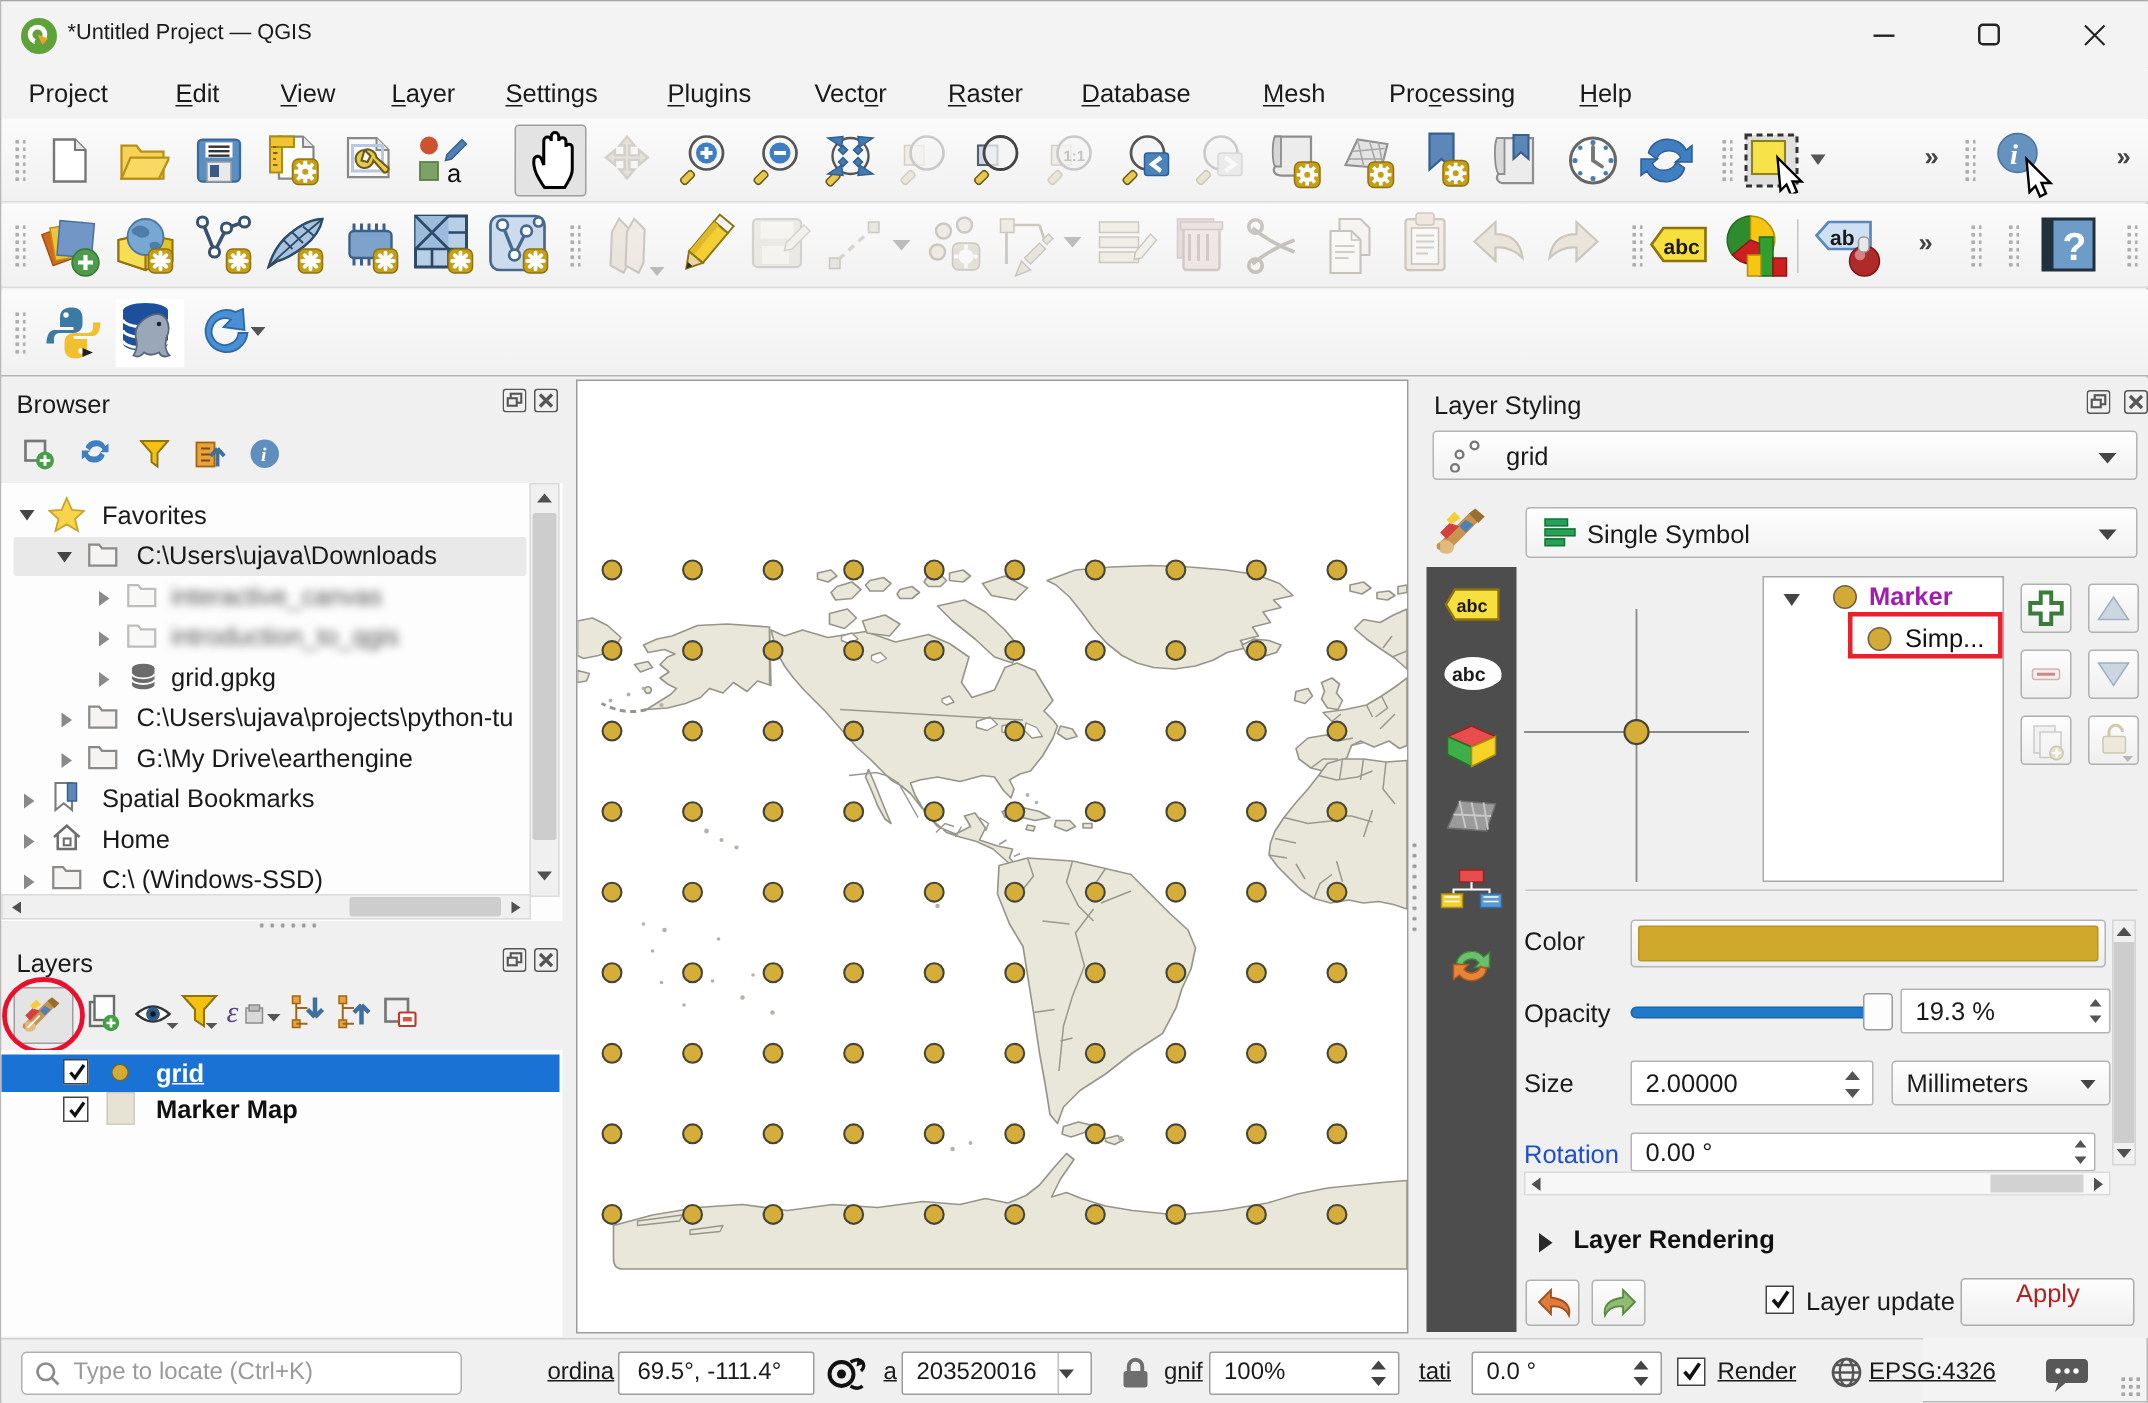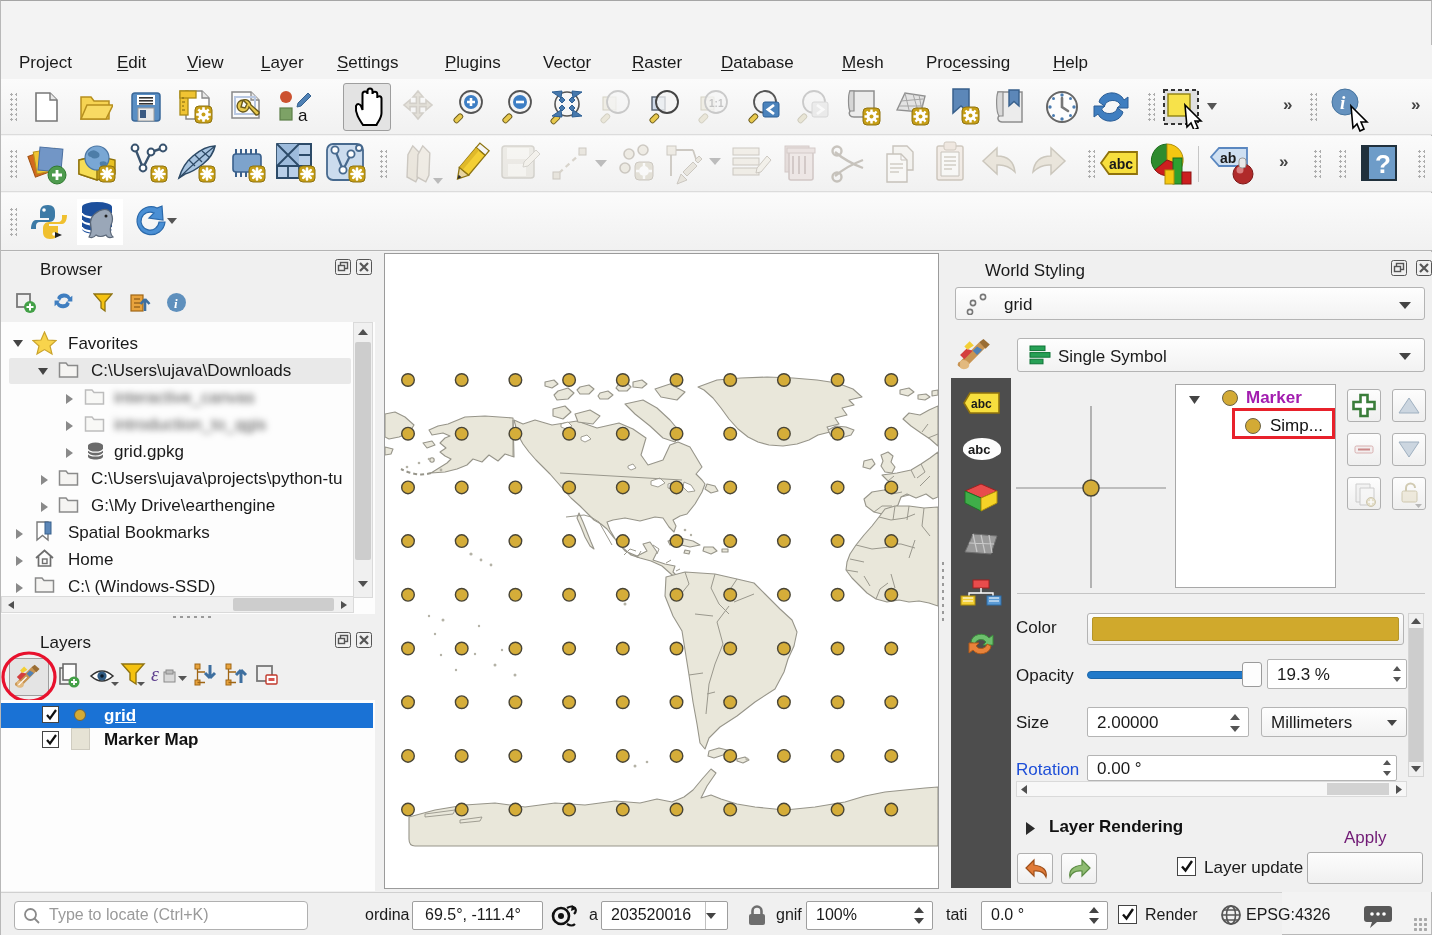--- a/index.html
+++ b/index.html
@@ -21,40 +21,59 @@
 #tb3 { top:192px; height:58px; border-bottom:1px solid #b3b3b3; }
 .grip { position:absolute; width:8px; height:30px;
   background-image:radial-gradient(circle,#adadad 1.3px,transparent 1.4px);
   background-size:5px 5px; background-position:0 0; }
 .icon { position:absolute; }
 .chev { position:absolute; font-size:17px; font-weight:bold; color:#444; letter-spacing:-2px; }
 .drop { position:absolute; width:0; height:0; border-left:5px solid transparent; border-right:5px solid transparent; border-top:6px solid #555; }
 
 #main { position:absolute; left:0; top:251px; width:1432px; height:640px; background:#f0f0f0; }
 
-.ptitle { position:absolute; font-size:17px; color:#1a1a1a;margin-left:29px; }
+.ptitle { position:absolute; font-size:17px; color:#1a1a1a; }
 
 #canvas { position:absolute; left:383px; top:1px; width:555px; height:636px; background:#ffffff; border:1px solid #9b9b9b; }
 
 #styling { position:absolute; left:944px; top:0; width:488px; height:640px; background:#f0f0f0; }
 .combo { position:absolute; background:linear-gradient(#fefefe,#f2f2f2); border:1px solid #b4b4b4; border-radius:3px; }
 .whitebox { position:absolute; background:#fff; border:1px solid #b4b4b4; }
 .spin { position:absolute; background:#fff; border:1px solid #b4b4b4; border-radius:2px; }
 
 #status { position:absolute; left:0; top:891px; width:1281px; height:44px; background:#f0f0f0; border-top:1px solid #d0d0d0; font-size:16px; color:#1a1a1a; }
-.slabel { position:absolute; top:13px; }
+.slabel { position:absolute; top:13px;text-decoration:underline; }
 .sbox { position:absolute; top:8px; height:29px; background:#fff; border:1px solid #9e9e9e; border-radius:2px; font-size:15px; }
 .trow { position:absolute; font-size:17px; color:#1a1a1a; }
 .blurt { filter:blur(3px); color:#555; }
 .sbtn { position:absolute; width:34px;height:33px;background:linear-gradient(#fdfdfd,#efefef);border:1px solid #b0b0b0;border-radius:3px; }
 .sbtn svg {display:block;margin:0 auto;}
 </style>
 </head>
 <body>
 <div id="win">
+<div id="titlebar">
+  <svg class="icon" style="left:12px;top:10px" width="26" height="26" viewBox="0 0 26 26">
+    <circle cx="13" cy="13" r="12" fill="#5da33a"></circle>
+    <circle cx="12" cy="12" r="6.5" fill="#fff"></circle>
+    <circle cx="12" cy="12" r="3.4" fill="#5da33a"></circle>
+    <rect x="13" y="13" width="11" height="6" rx="3" fill="#5da33a" transform="rotate(45 13 13)"></rect>
+    <path d="M 12 12 L 19 15 L 15 19 Z" fill="#f0a12d" transform="rotate(-3 13 13)"></path>
+  </svg>
+  <div id="title-text">*Untitled Project — QGIS</div>
+  <svg class="wbtn" style="left:1222px" width="66" height="44">
+        <rect x="26" y="22" width="14" height="1.6" fill="#222"></rect>
+      </svg>
+  <svg class="wbtn" style="left:1292px" width="66" height="44">
+        <rect x="26.5" y="15.5" width="13" height="13" rx="2.5" fill="none" stroke="#222" stroke-width="1.6"></rect>
+      </svg>
+  <svg class="wbtn" style="left:1362px" width="66" height="44">
+        <path d="M27 16 L40 29 M40 16 L27 29" stroke="#222" stroke-width="1.4"></path>
+      </svg>
+</div>
 <div id="menubar">
   <span style="left:18px">Project</span>
   <span style="left:116px"><u>E</u>dit</span>
   <span style="left:186px"><u>V</u>iew</span>
   <span style="left:260px"><u>L</u>ayer</span>
   <span style="left:336px"><u>S</u>ettings</span>
   <span style="left:444px"><u>P</u>lugins</span>
   <span style="left:542px">Vect<u>o</u>r</span>
   <span style="left:631px"><u>R</u>aster</span>
   <span style="left:720px"><u>D</u>atabase</span>
@@ -826,21 +845,21 @@
             <circle cx="291.5" cy="555.6" r="6.3"></circle>
             <circle cx="345.2" cy="555.6" r="6.3"></circle>
             <circle cx="398.9" cy="555.6" r="6.3"></circle>
             <circle cx="452.6" cy="555.6" r="6.3"></circle>
             <circle cx="506.3" cy="555.6" r="6.3"></circle>
     </g>
   </svg>
   </div>
   <div class="abs" style="left:940px;top:308px;width:4px;height:64px;background-image:radial-gradient(circle,#9a9a9a 1.2px,transparent 1.4px);background-size:4px 7px"></div>
   <div id="styling">
-    <div class="ptitle" style="left:11px;top:9px">World Styling</div>
+    <div class="ptitle" style="left:11px;top:9px">Layer Styling</div>
     <svg class="abs" style="left:446px;top:8px" width="16" height="16" viewBox="0 0 16 16">
           <rect x="0.5" y="0.5" width="15" height="15" rx="2" fill="none" stroke="#555"></rect>
           <rect x="5.5" y="3.5" width="7" height="6" fill="none" stroke="#555" stroke-width="1.4"></rect>
           <rect x="3.5" y="6.5" width="6" height="5" fill="#f0f0f0" stroke="#555" stroke-width="1.4"></rect>
         </svg>
     <svg class="abs" style="left:471px;top:8px" width="16" height="16" viewBox="0 0 16 16">
           <rect x="0.5" y="0.5" width="15" height="15" rx="2" fill="none" stroke="#555"></rect>
           <path d="M4 4 L12 12 M12 4 L4 12" stroke="#555" stroke-width="2.2"></path>
         </svg>
     <div class="combo" style="left:10px;top:35px;width:470px;height:33px"></div>
@@ -1021,21 +1040,21 @@
           <svg width="36" height="31" viewBox="0 0 36 31">
             <path d="M20 6 L28 14 L20 22 V17 q-9 -1 -12 6 q-2 -10 12 -12 Z" fill="#8fbc72" stroke="#5a8a42" stroke-width="1.2"></path>
           </svg>
         </div>
     <div class="abs" style="left:232px;top:605px;width:19px;height:19px;background:#fff;border:1.4px solid #444"></div>
     <svg class="abs" style="left:234px;top:606px" width="16" height="16" viewBox="0 0 16 16">
           <path d="M3 8.5 L6.5 12.5 L13 3" fill="none" stroke="#111" stroke-width="2.4"></path>
         </svg>
     <div class="abs" style="left:259px;top:606px;font-size:17px;color:#1a1a1a">Layer update</div>
     <div class="abs" style="left:362px;top:600px;width:116px;height:32px;background:linear-gradient(#fdfdfd,#f0f0f0);border:1px solid #ababab;border-radius:3px"></div>
-    <div class="abs" style="left:399px;top:576px;font-size:17px;color:#701a75">Apply</div>
+    <div class="abs" style="left:399px;top:601px;font-size:17px;color:#b91c1c">Apply</div>
   </div>
 </div>
 <div id="status">
   <div class="sbox" style="left:13px;width:294px;border-color:#b0b0b0;border-radius:4px"></div>
   <svg class="abs" style="left:22px;top:14px" width="18" height="18" viewBox="0 0 18 18">
         <circle cx="7.5" cy="7.5" r="5.5" fill="none" stroke="#8a8a8a" stroke-width="1.8"></circle>
         <path d="M11.5 11.5 L16 16" stroke="#8a8a8a" stroke-width="1.8"></path>
       </svg>
   <div class="abs" style="left:48px;top:13px;color:#9a9a9a">Type to locate (Ctrl+K)</div>
   <div class="slabel" style="left:364px">ordina</div>

